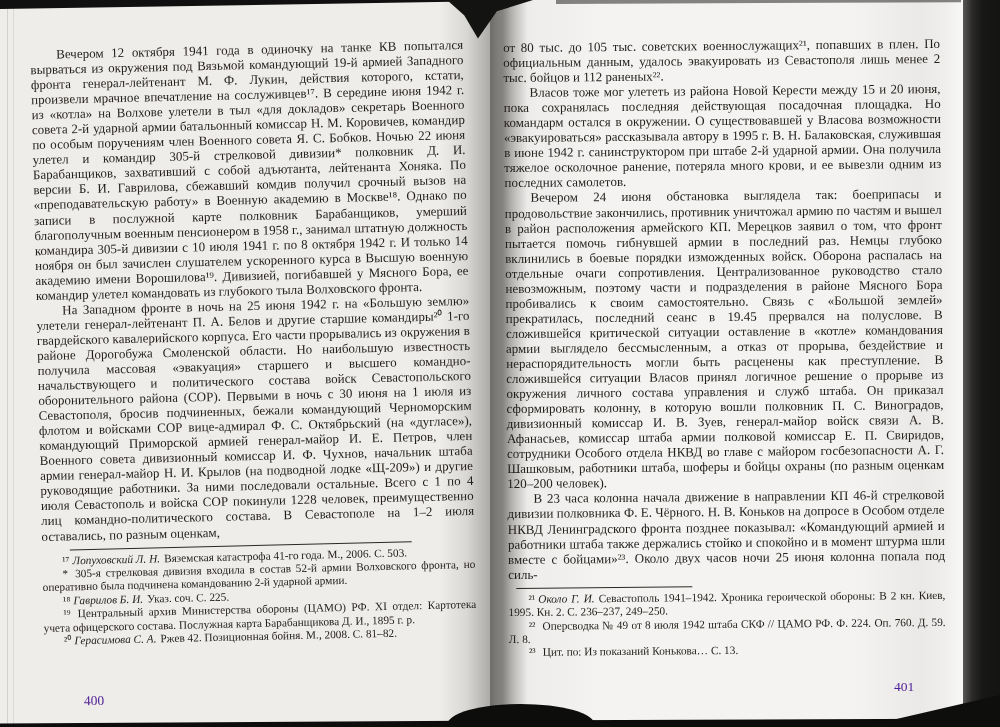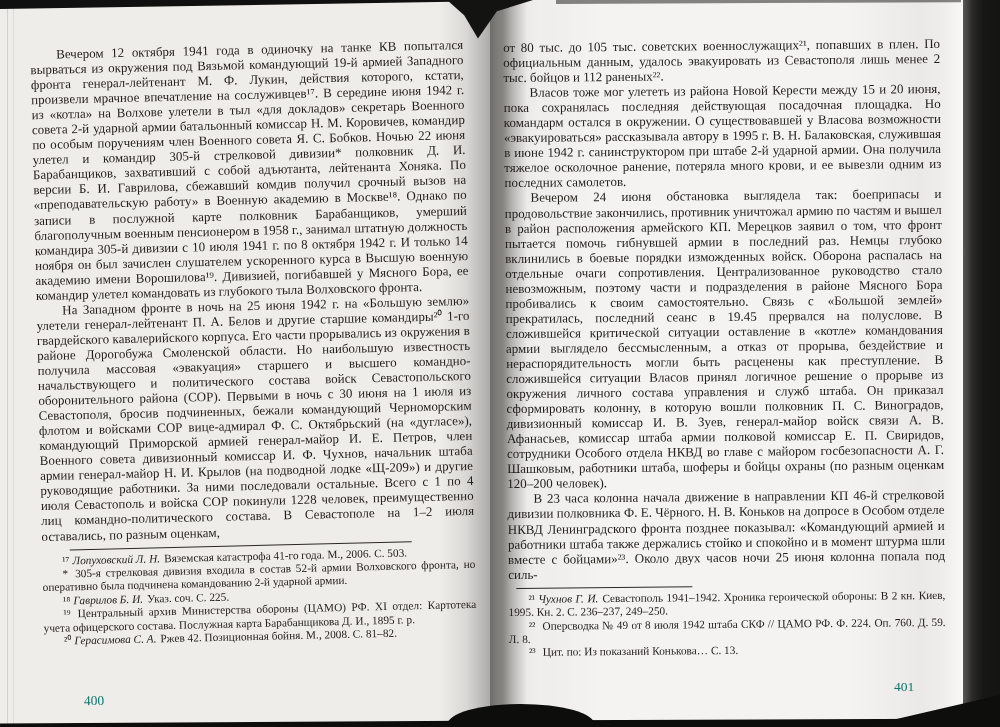--- a/index.html
+++ b/index.html
@@ -42,21 +42,21 @@
   .left-text{left:37px;top:42px;width:433px;transform:rotate(-1.35deg);transform-origin:50% 50%;}
   .right-text{left:506px;top:38px;width:437px;transform:rotate(-0.55deg);transform-origin:50% 50%;}
   .para{margin:0;font-size:13px;line-height:15.05px;text-indent:26px;}
   .para.noindent{text-indent:0;}
   .fn-sep{border-top:1.4px solid #2b2823;margin:6px 0 4px 0;}
   .left-text .fn-sep{width:342px;margin-left:28px;}
   .right-text .fn-sep{width:176px;margin-left:8px;}
   .footnotes .fn{margin:0;font-size:11.3px;line-height:13.4px;text-indent:20px;}
   .fn-m{margin-right:3px;}
   .fn-a{font-style:italic;margin-right:4px;}
-  .pagenum{position:absolute;font-size:13.5px;color:#0f766e;}
+  .pagenum{position:absolute;font-size:13.5px;color:#4c1d95;}
   .pn-left{left:84px;top:693px;transform:rotate(-1.3deg);}
   .pn-right{left:894px;top:679px;}
 </style>
 </head>
 <body>
 
 <div class="scene">
 
   <div class="shade page-left-shade"></div>
   <div class="shade page-right-shade"></div>
@@ -97,21 +97,21 @@
     <div>
 
     <p class="para noindent">от 80 тыс. до 105 тыс. советских военнослужащих²¹, попавших в плен. По официальным данным, удалось эвакуировать из Севастополя лишь менее 2 тыс. бойцов и 112 раненых²².</p>
         <p class="para">Власов тоже мог улететь из района Новой Керести между 15 и 20 июня, пока сохранялась последняя действующая посадочная площадка. Но командарм остался в окружении. О существовавшей у Власова возможности «эвакуироваться» рассказывала автору в 1995 г. В. Н. Балаковская, служившая в июне 1942 г. санинструктором при штабе 2-й ударной армии. Она получила тяжелое осколочное ранение, потеряла много крови, и ее вывезли одним из последних самолетов.</p>
         <p class="para">Вечером 24 июня обстановка выглядела так: боеприпасы и продовольствие закончились, противник уничтожал армию по частям и вышел в район расположения армейского КП. Мерецков заявил о том, что фронт пытается помочь гибнувшей армии в последний раз. Немцы глубоко вклинились в боевые порядки изможденных войск. Оборона распалась на отдельные очаги сопротивления. Централизованное руководство стало невозможным, поэтому части и подразделения в районе Мясного Бора пробивались к своим самостоятельно. Связь с «Большой землей» прекратилась, последний сеанс в 19.45 прервался на полуслове. В сложившейся критической ситуации оставление в «котле» командования армии выглядело бессмысленным, а отказ от прорыва, бездействие и нераспорядительность могли быть расценены как преступление. В сложившейся ситуации Власов принял логичное решение о прорыве из окружения личного состава управления и служб штаба. Он приказал сформировать колонну, в которую вошли полковник П. С. Виноградов, дивизионный комиссар И. В. Зуев, генерал-майор войск связи А. В. Афанасьев, комиссар штаба армии полковой комиссар Е. П. Свиридов, сотрудники Особого отдела НКВД во главе с майором госбезопасности А. Г. Шашковым, работники штаба, шоферы и бойцы охраны (по разным оценкам 120–200 человек).</p>
         <p class="para">В 23 часа колонна начала движение в направлении КП 46-й стрелковой дивизии полковника Ф. Е. Чёрного. Н. В. Коньков на допросе в Особом отделе НКВД Ленинградского фронта позднее показывал: «Командующий армией и работники штаба также держались стойко и спокойно и в момент штурма шли вместе с бойцами»²³. Около двух часов ночи 25 июня колонна попала под силь-</p>
       </div>
     <div class="fn-sep"></div>
     <div class="footnotes">
 
-        <p class="fn"><span class="fn-m">²¹</span><span class="fn-a">Чухнов Г. И.</span><span class="fn-t">Севастополь 1941–1942. Хроника героической обороны: В 2 кн. Киев, 1995. Кн. 2. С. 236–237, 249–250.</span></p>
+        <p class="fn"><span class="fn-m">²¹</span><span class="fn-a">Около Г. И.</span><span class="fn-t">Севастополь 1941–1942. Хроника героической обороны: В 2 кн. Киев, 1995. Кн. 2. С. 236–237, 249–250.</span></p>
 
         <p class="fn"><span class="fn-m">²²</span><span class="fn-a"></span><span class="fn-t">Оперсводка № 49 от 8 июля 1942 штаба СКФ // ЦАМО РФ. Ф. 224. Оп. 760. Д. 59. Л. 8.</span></p>
 
         <p class="fn"><span class="fn-m">²³</span><span class="fn-a"></span><span class="fn-t">Цит. по: Из показаний Конькова… С. 13.</span></p>
       </div>
   </div>
   <div class="pagenum pn-right">401</div>
 
 </div>
 

